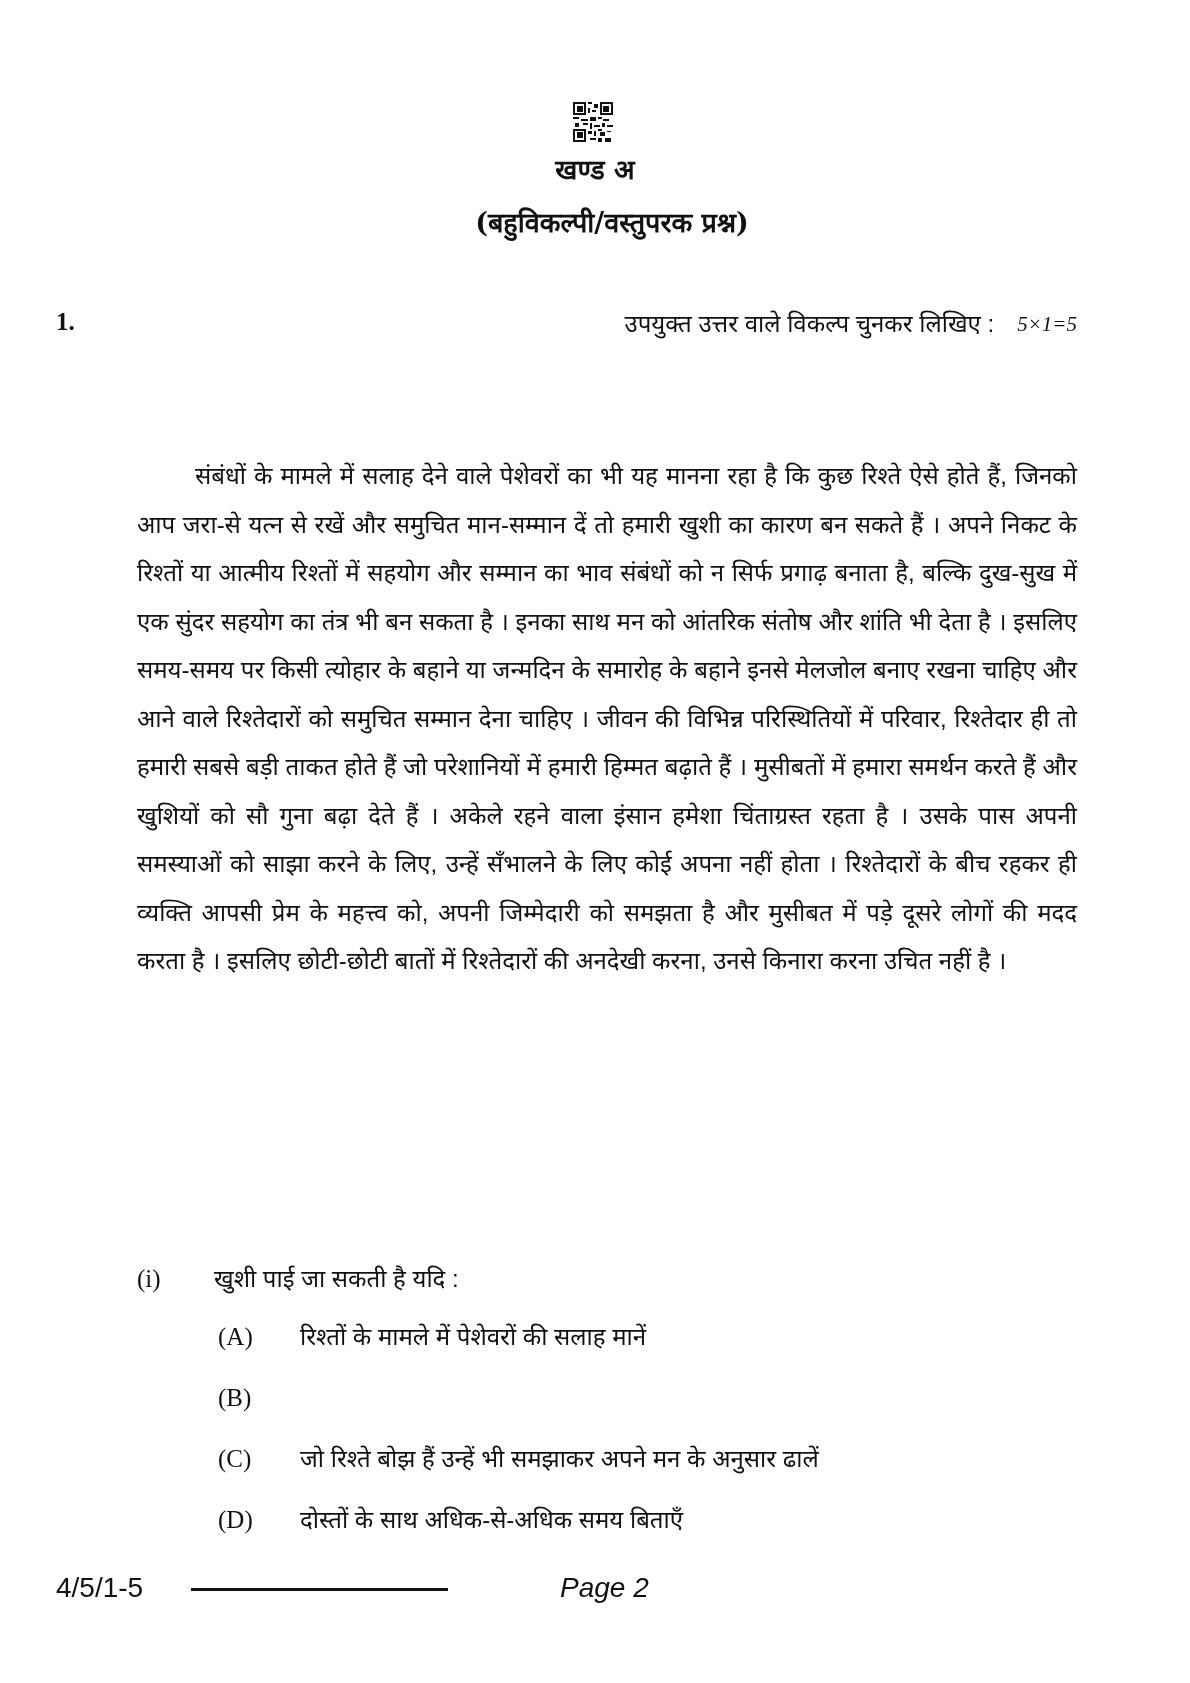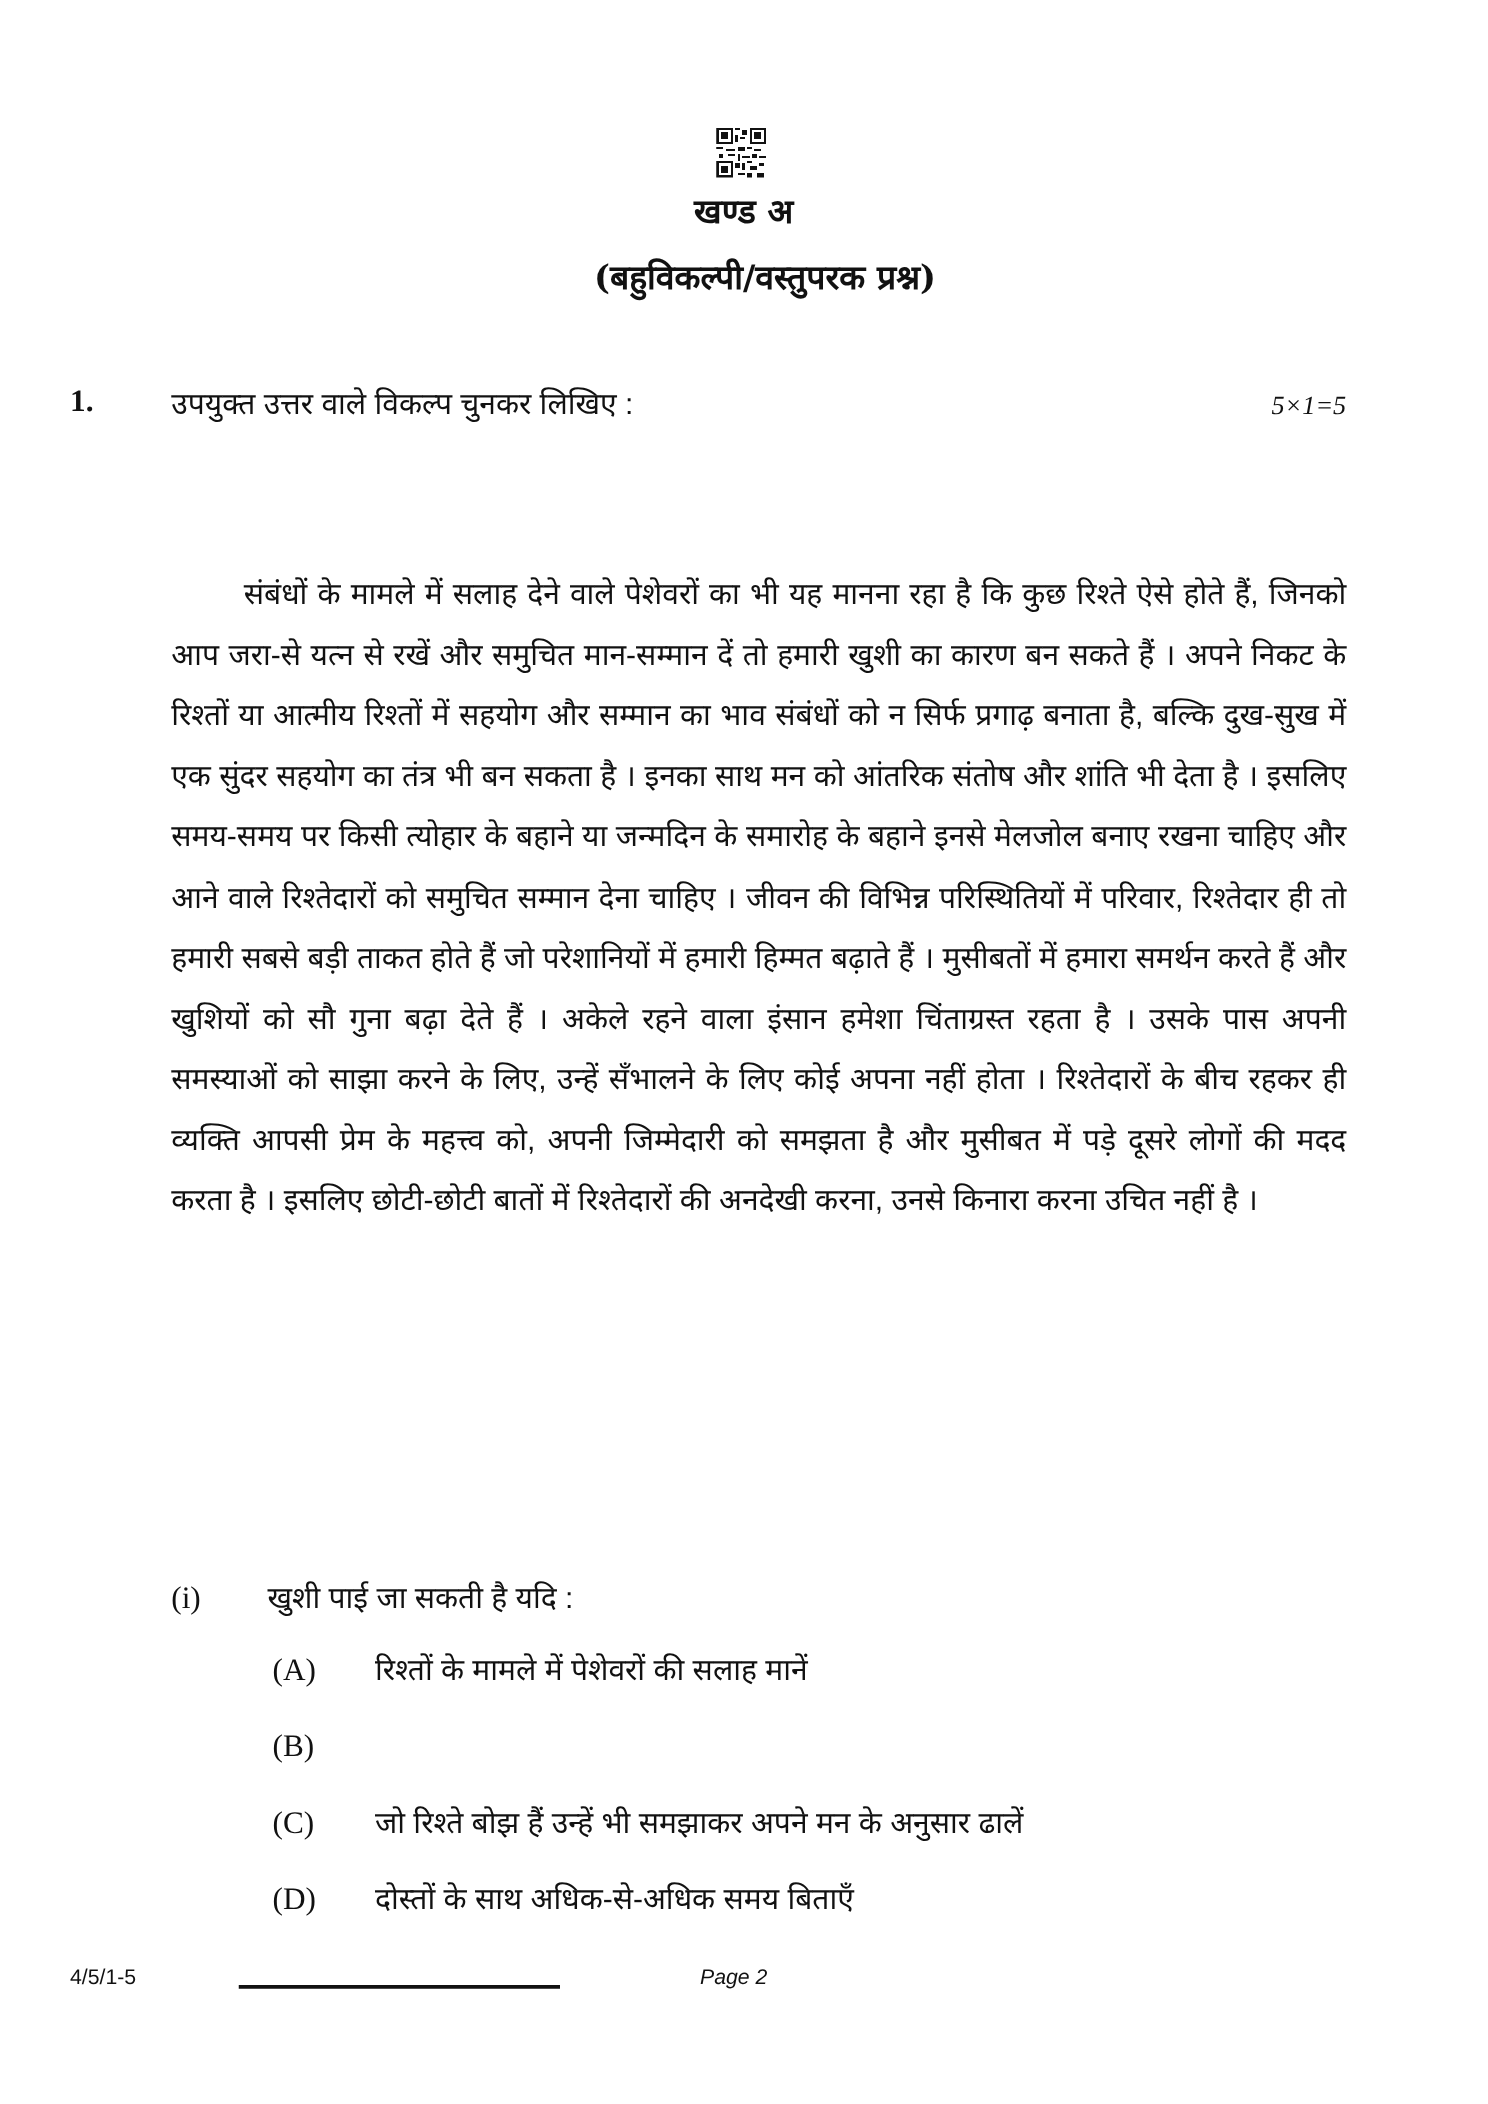--- a/index.html
+++ b/index.html
@@ -61,21 +61,22 @@
       left: 137px;
       top: 300px;
       width: 940px;
       font-size: 24px;
       line-height: 48px;
       text-align: justify;
       font-family: "Liberation Sans", sans-serif;
     }
     .q-instr-line2 {
       display: flex;
-      justify-content: space-between;
+      justify-content: flex-end;
+      gap: 23px;
     }
     .marks {
       font-style: italic;
       font-family: "Liberation Serif", serif;
       font-size: 21px;
     }
     .passage {
       position: absolute;
       left: 137px;
       top: 452px;
@@ -118,21 +119,21 @@
       font-family: "Liberation Serif", serif;
       font-size: 25px;
     }
     .footer {
       position: absolute;
       left: 0;
       top: 1572px;
       width: 1190px;
       height: 40px;
       font-family: "Liberation Sans", sans-serif;
-      font-size: 17px;
+      font-size: 28px;
     }
     .footer .code {
       position: absolute;
       left: 56px;
       top: 0;
     }
     .footer .rule {
       position: absolute;
       left: 191px;
       top: 16px;

